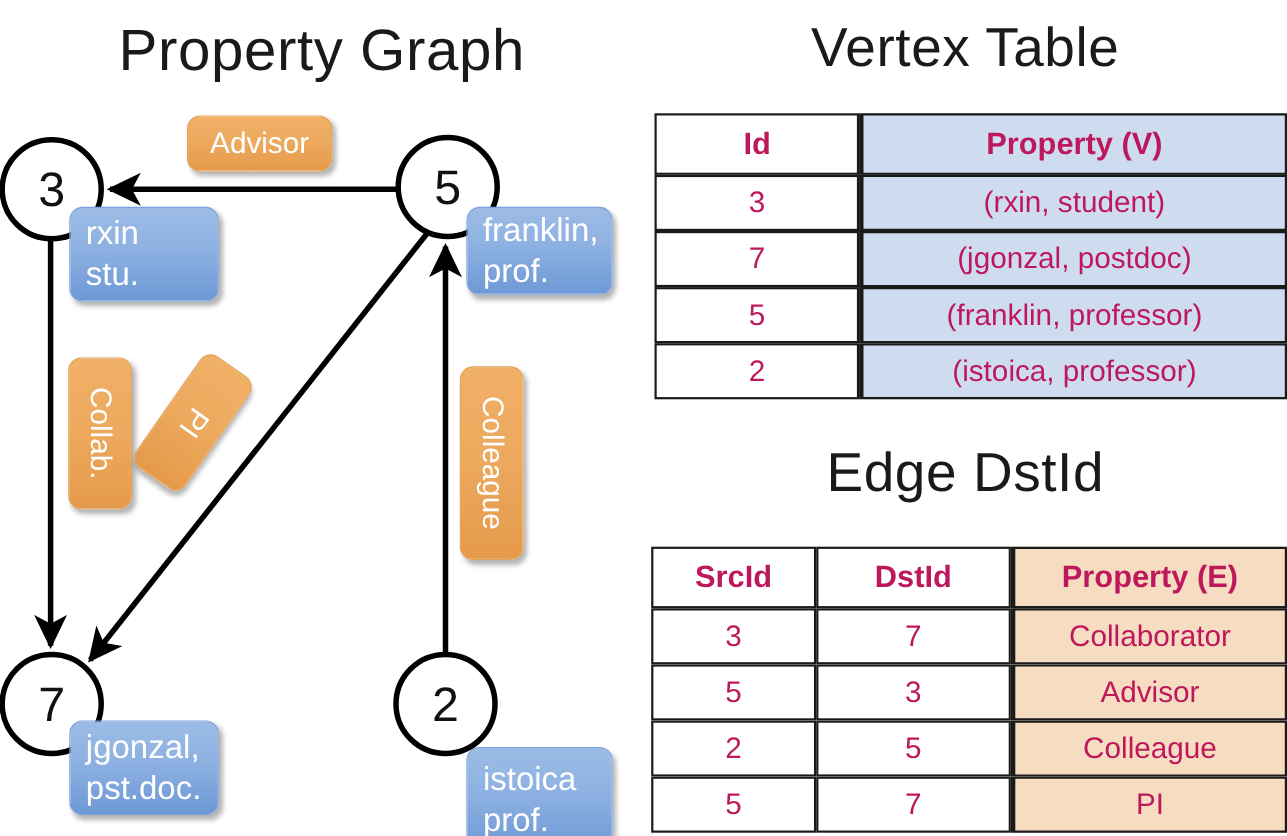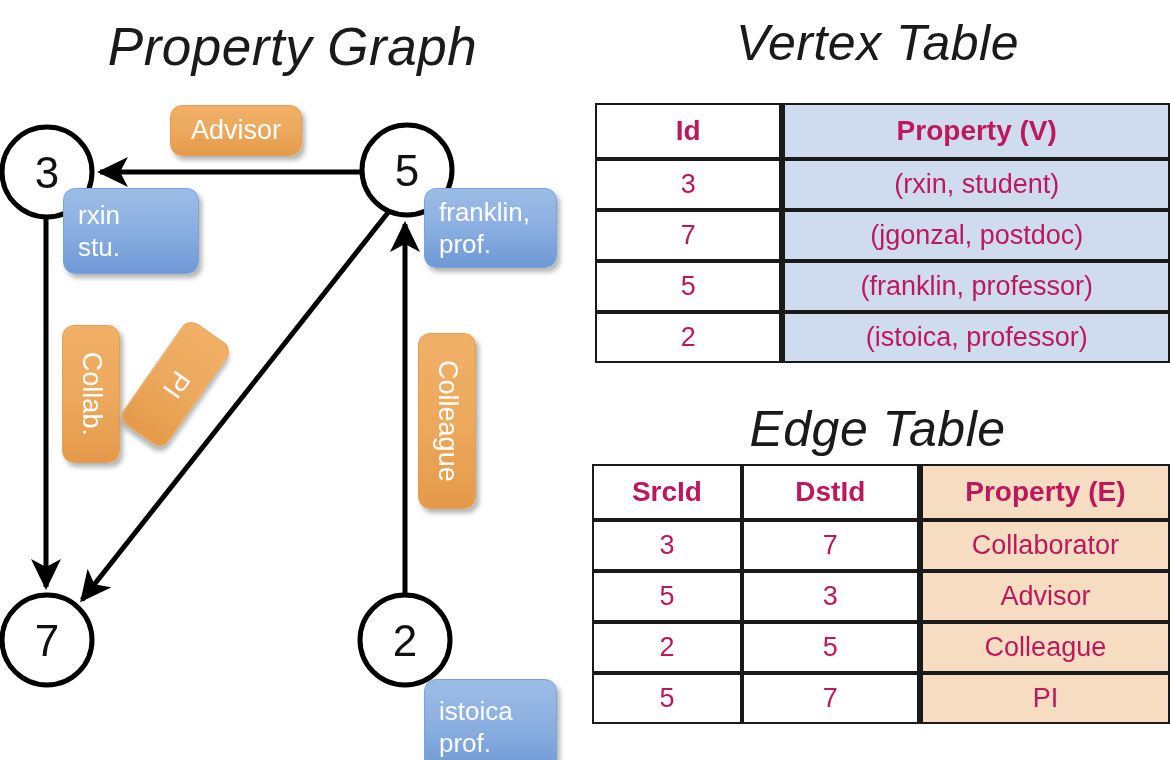--- a/index.html
+++ b/index.html
@@ -20,21 +20,20 @@
   .title {
     position: absolute;
     font-family: "Liberation Sans", sans-serif;
     font-weight: 300;
     font-size: 52px;
     letter-spacing: 0.5px;
     color: #1a1a1a;
     white-space: nowrap;
     text-align: center;
     line-height: 1;
-    font-style: italic;
   }
   #title-property-graph { left: 0px;   top: 20px;  width: 585px; font-size: 53px; }
   #title-vertex-table   { left: 585px; top: 18px;  width: 585px; font-size: 50px; }
   #title-edge-table     { left: 585px; top: 404px; width: 585px; font-size: 50px; }
 
   
   #graph-pane {
     position: absolute;
     left: 0; top: 0;
     width: 585px; height: 760px;
@@ -73,21 +72,21 @@
     text-align: center;
     box-shadow: 3px 4px 5px rgba(0,0,0,0.30);
     box-sizing: border-box;
     line-height: 1.25;
     white-space: pre-line;
     overflow: hidden;
   }
   .chip-blue {
     background: linear-gradient(to bottom, #9CBCE6 0%, #8FB2E2 40%, #6E99D6 100%);
     border: 1px solid #7AA2DB;
-    font-size: 26px;
+    font-size: 30px;
     justify-content: flex-start;
     padding-left: 14px;
     text-align: left;
   }
   .chip-orange {
     background: linear-gradient(to bottom, #F0B066 0%, #EDAA5F 45%, #E59A4A 100%);
     border: 1px solid #E3A055;
     font-size: 27px;
   }
 
@@ -129,32 +128,32 @@
   }
   .tbl th { font-weight: 700; font-size: 28px; height: 52px; }
 
   
   #vertex-table { left: 595px; top: 103px; }
   #vertex-table .col-id   { width: 184px; }
   #vertex-table .col-prop { width: 385px; background: #CFDCEF; border-left-width: 4px; margin-top: 48px; }
   #vertex-table th.col-prop { background: #CFDCEF; }
 
   
-  #edge-table { left: 592px; top: 464px; }
+  #edge-table { left: 592px; top: 497px; }
   #edge-table .col-src  { width: 148px; }
   #edge-table .col-dst  { width: 176px; margin-top: 20px; }
   #edge-table .col-prop { width: 248px; background: #F6DCC1; border-left-width: 4px; }
   #edge-table th.col-prop { background: #F6DCC1; margin-top: 15px; }
 </style>
 </head>
 <body>
 
 <div class="title" id="title-property-graph">Property Graph</div>
 <div class="title" id="title-vertex-table">Vertex Table</div>
-<div class="title" id="title-edge-table">Edge Table</div>
+<div class="title" id="title-edge-table">Edge DstId</div>
 
 <div id="graph-pane">
 
   <svg id="graph-svg" width="585" height="760" viewBox="0 0 585 760">
     <defs>
       <marker id="arrowhead" markerWidth="7" markerHeight="7" refX="5.6" refY="3" orient="auto" markerUnits="strokeWidth">
         <path d="M0,0 L6.2,3 L0,6 L1.6,3 z" fill="#000000"></path>
       </marker>
     </defs>
 
@@ -181,20 +180,22 @@
     <g>
       <circle class="vertex-circle" cx="405" cy="640" r="45"></circle>
       <text class="vertex-label" x="405" y="644">2</text>
     </g>
   </svg>
 
   <div class="chip chip-blue" id="chip-rxin">rxin
 stu.</div>
   <div class="chip chip-blue" id="chip-franklin">franklin,
 prof.</div>
+  <div class="chip chip-blue" id="chip-jgonzal">jgonzal,
+pst.doc.</div>
   <div class="chip chip-blue" id="chip-istoica">istoica
 prof.</div>
 
   <div class="chip chip-orange" id="chip-advisor">Advisor</div>
 
   <div class="chip chip-orange" id="chip-collab">
     <span class="vtext">Collab.</span>
   </div>
 
   <div class="chip chip-orange" id="chip-colleague">

